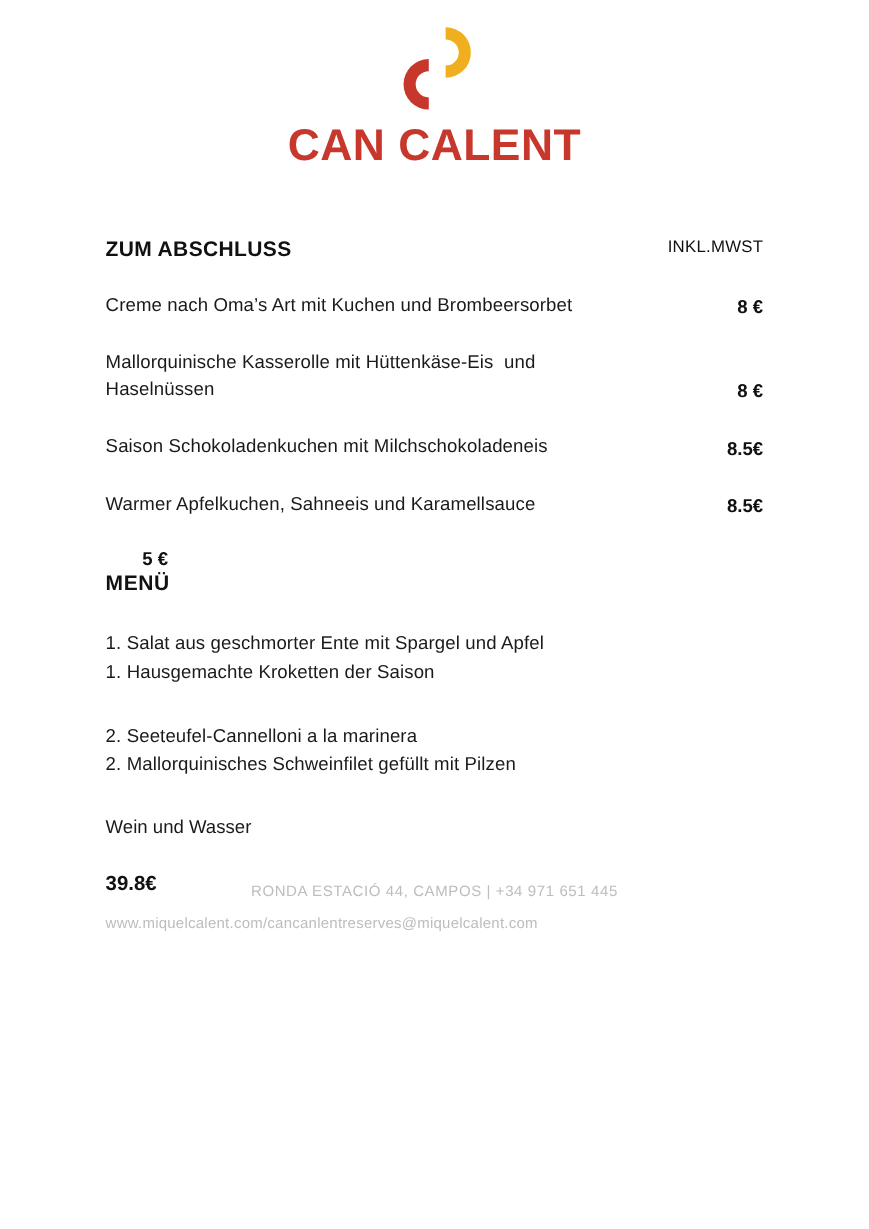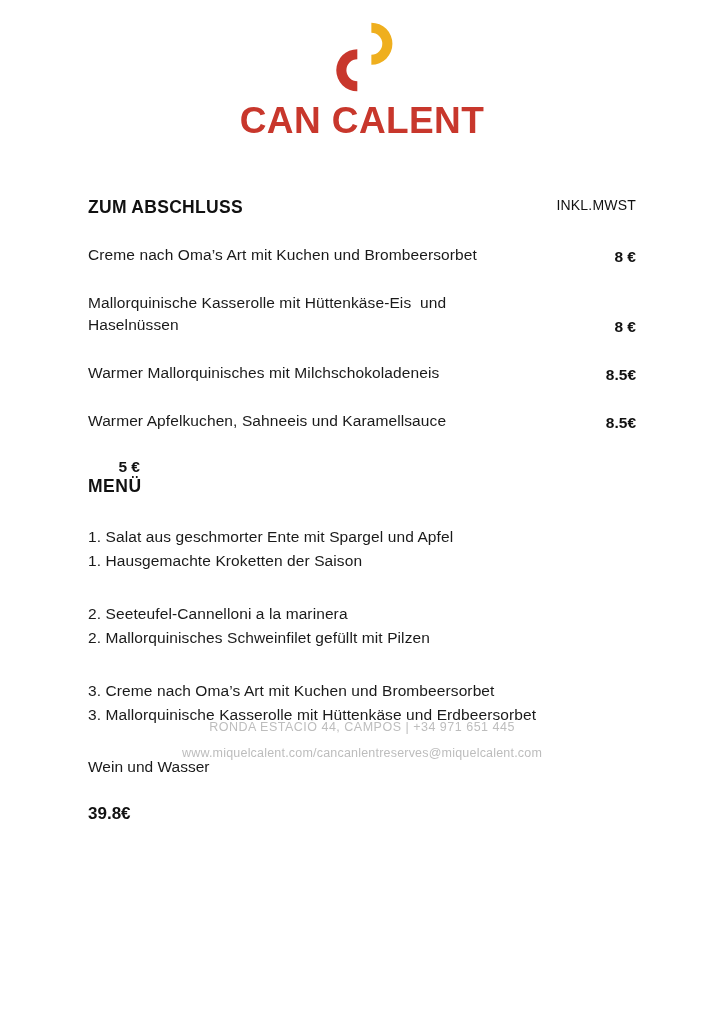--- a/index.html
+++ b/index.html
@@ -128,35 +128,35 @@
     font-size: 17px;
     font-weight: 700;
     color: #111111;
   }
 
   
   .footer {
     position: absolute;
     left: 0;
     right: 0;
-    bottom: 28px;
+    bottom: 12px;
     padding: 0 88px;
     box-sizing: border-box;
     color: #bdbdbd;
   }
   .footer-address {
     text-align: center;
     font-size: 12.5px;
     letter-spacing: 0.5px;
     color: #bdbdbd;
   }
   .footer-links {
     margin-top: 12px;
     display: flex;
-    justify-content: center;
+    justify-content: flex-start;
     font-size: 12.5px;
     letter-spacing: 0.2px;
     color: #bdbdbd;
   }
   .footer-links a {
     color: #bdbdbd;
     text-decoration: none;
   }
 </style>
 </head>
@@ -192,21 +192,21 @@
     <div class="dish-list">
       <div class="dish-row">
         <div class="dish-name">Creme nach Oma’s Art mit Kuchen und Brombeersorbet</div>
         <div class="dish-price">8 €</div>
       </div>
       <div class="dish-row">
         <div class="dish-name">Mallorquinische Kasserolle mit Hüttenkäse-Eis  und Haselnüssen</div>
         <div class="dish-price">8 €</div>
       </div>
       <div class="dish-row">
-        <div class="dish-name">Warmer Mallorquinisches mit Milchschokoladeneis</div>
+        <div class="dish-name">Saison Schokoladenkuchen mit Milchschokoladeneis</div>
         <div class="dish-price">8.5€</div>
       </div>
       <div class="dish-row">
         <div class="dish-name">Warmer Apfelkuchen, Sahneeis und Karamellsauce</div>
         <div class="dish-price">8.5€</div>
       </div>
       <div class="dish-row">
         <div class="dish-price">5 €</div>
       </div>
     </div>
@@ -217,24 +217,20 @@
       <div class="course-group">
         <div class="course-line">1. Salat aus geschmorter Ente mit Spargel und Apfel</div>
         <div class="course-line">1. Hausgemachte Kroketten der Saison</div>
       </div>
 
       <div class="course-group">
         <div class="course-line">2. Seeteufel-Cannelloni a la marinera</div>
         <div class="course-line">2. Mallorquinisches Schweinfilet gefüllt mit Pilzen</div>
       </div>
 
-      <div class="course-group">
-        <div class="course-line">3. Creme nach Oma’s Art mit Kuchen und Brombeersorbet</div>
-        <div class="course-line">3. Mallorquinische Kasserolle mit Hüttenkäse und Erdbeersorbet</div>
-      </div>
 
       <div class="menu-drinks">Wein und Wasser</div>
       <div class="menu-price">39.8€</div>
     </div>
 
   </div>
 
   <div class="footer">
     <div class="footer-address">RONDA ESTACIÓ 44, CAMPOS | +34 971 651 445</div>
     <div class="footer-links">

